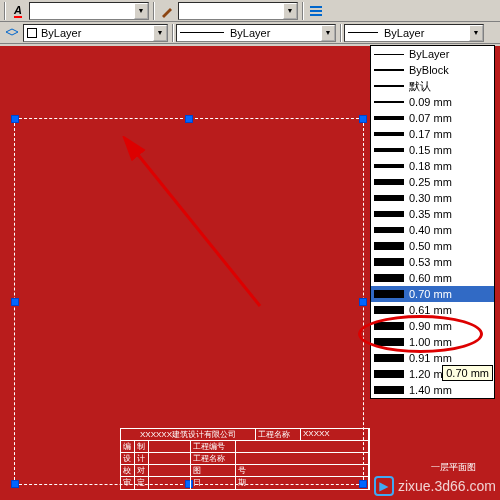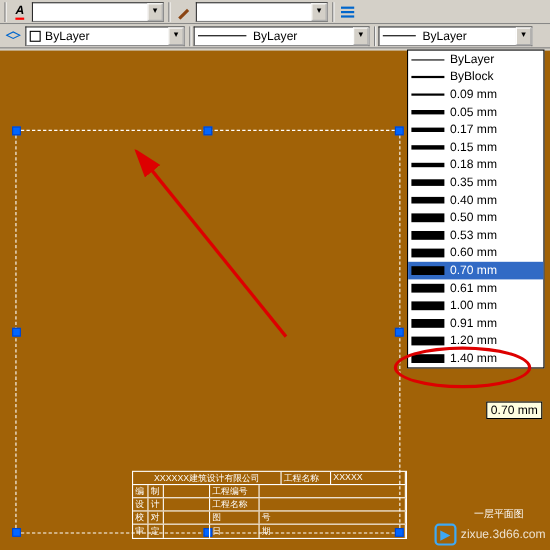--- a/index.html
+++ b/index.html
@@ -44,21 +44,21 @@
       border: 1px outset #fff;
       display: inline-flex; align-items: center; justify-content: center;
       margin-left: auto;
       font-size: 7px;
     }
     .divider { width: 2px; height: 18px; border-left: 1px solid #808080; border-right: 1px solid #fff; margin: 0 2px; }
     
     .canvas {
       position: absolute;
       top: 46px; left: 0; right: 0; bottom: 0;
-      background: #a16207;
+      background: #b91c1c;
     }
     .selection-box {
       position: absolute;
       border: 1px dashed #fff;
       top: 72px; left: 14px; width: 350px; height: 367px;
     }
     .grip {
       position: absolute; width: 8px; height: 8px;
       background: #0066ff; border: 1px solid #0044cc;
     }
@@ -252,40 +252,52 @@
 <div class="dropdown" id="lw-dropdown">
     <div class="dropdown-item">
       <span class="line-sample" style="width:30px;height:1px"></span>
       <span>ByLayer</span>
     </div>
     <div class="dropdown-item">
       <span class="line-sample" style="width:30px;height:1.45px"></span>
       <span>ByBlock</span>
     </div>
     <div class="dropdown-item">
+      <span class="line-sample" style="width:30px;height:1.9px"></span>
+      <span>默认</span>
+    </div>
+    <div class="dropdown-item">
       <span class="line-sample" style="width:30px;height:2.8px"></span>
       <span>0.09 mm</span>
     </div>
     <div class="dropdown-item">
       <span class="line-sample" style="width:30px;height:3.25px"></span>
-      <span>0.05 mm</span>
+      <span>0.07 mm</span>
     </div>
     <div class="dropdown-item">
       <span class="line-sample" style="width:30px;height:3.7px"></span>
       <span>0.17 mm</span>
     </div>
     <div class="dropdown-item">
       <span class="line-sample" style="width:30px;height:4.15px"></span>
       <span>0.15 mm</span>
     </div>
     <div class="dropdown-item">
       <span class="line-sample" style="width:30px;height:4.6px"></span>
       <span>0.18 mm</span>
     </div>
     <div class="dropdown-item">
+      <span class="line-sample" style="width:30px;height:5.5px"></span>
+      <span>0.25 mm</span>
+    </div>
+    <div class="dropdown-item">
+      <span class="line-sample" style="width:30px;height:5.95px"></span>
+      <span>0.30 mm</span>
+    </div>
+    <div class="dropdown-item">
       <span class="line-sample" style="width:30px;height:6.4px"></span>
       <span>0.35 mm</span>
     </div>
     <div class="dropdown-item">
       <span class="line-sample" style="width:30px;height:6.8500000000000005px"></span>
       <span>0.40 mm</span>
     </div>
     <div class="dropdown-item">
       <span class="line-sample" style="width:30px;height:7.3px"></span>
       <span>0.50 mm</span>
@@ -298,20 +310,24 @@
       <span class="line-sample" style="width:30px;height:8px"></span>
       <span>0.60 mm</span>
     </div>
     <div class="dropdown-item selected">
       <span class="line-sample" style="width:30px;height:8px"></span>
       <span>0.70 mm</span>
     </div>
     <div class="dropdown-item">
       <span class="line-sample" style="width:30px;height:8px"></span>
       <span>0.61 mm</span>
+    </div>
+    <div class="dropdown-item">
+      <span class="line-sample" style="width:30px;height:8px"></span>
+      <span>0.90 mm</span>
     </div>
     <div class="dropdown-item">
       <span class="line-sample" style="width:30px;height:8px"></span>
       <span>1.00 mm</span>
     </div>
     <div class="dropdown-item">
       <span class="line-sample" style="width:30px;height:8px"></span>
       <span>0.91 mm</span>
     </div>
     <div class="dropdown-item">
@@ -324,15 +340,15 @@
     </div>
   </div>
 
 <div class="tooltip" style="top:365px;right:7px">0.70 mm</div>
 
 <div class="red-circle" style="top:315px;left:358px;width:125px;height:38px"></div>
 
 <div class="watermark">
   <span class="play-icon">▶</span>
   <div>
-    <div style="font-size:11px;opacity:.8">zixue.3d66.com</div>
+    <div style="font-size:14px;opacity:.8">zixue.3d66.com</div>
   </div>
 </div>
 
 </body></html>

